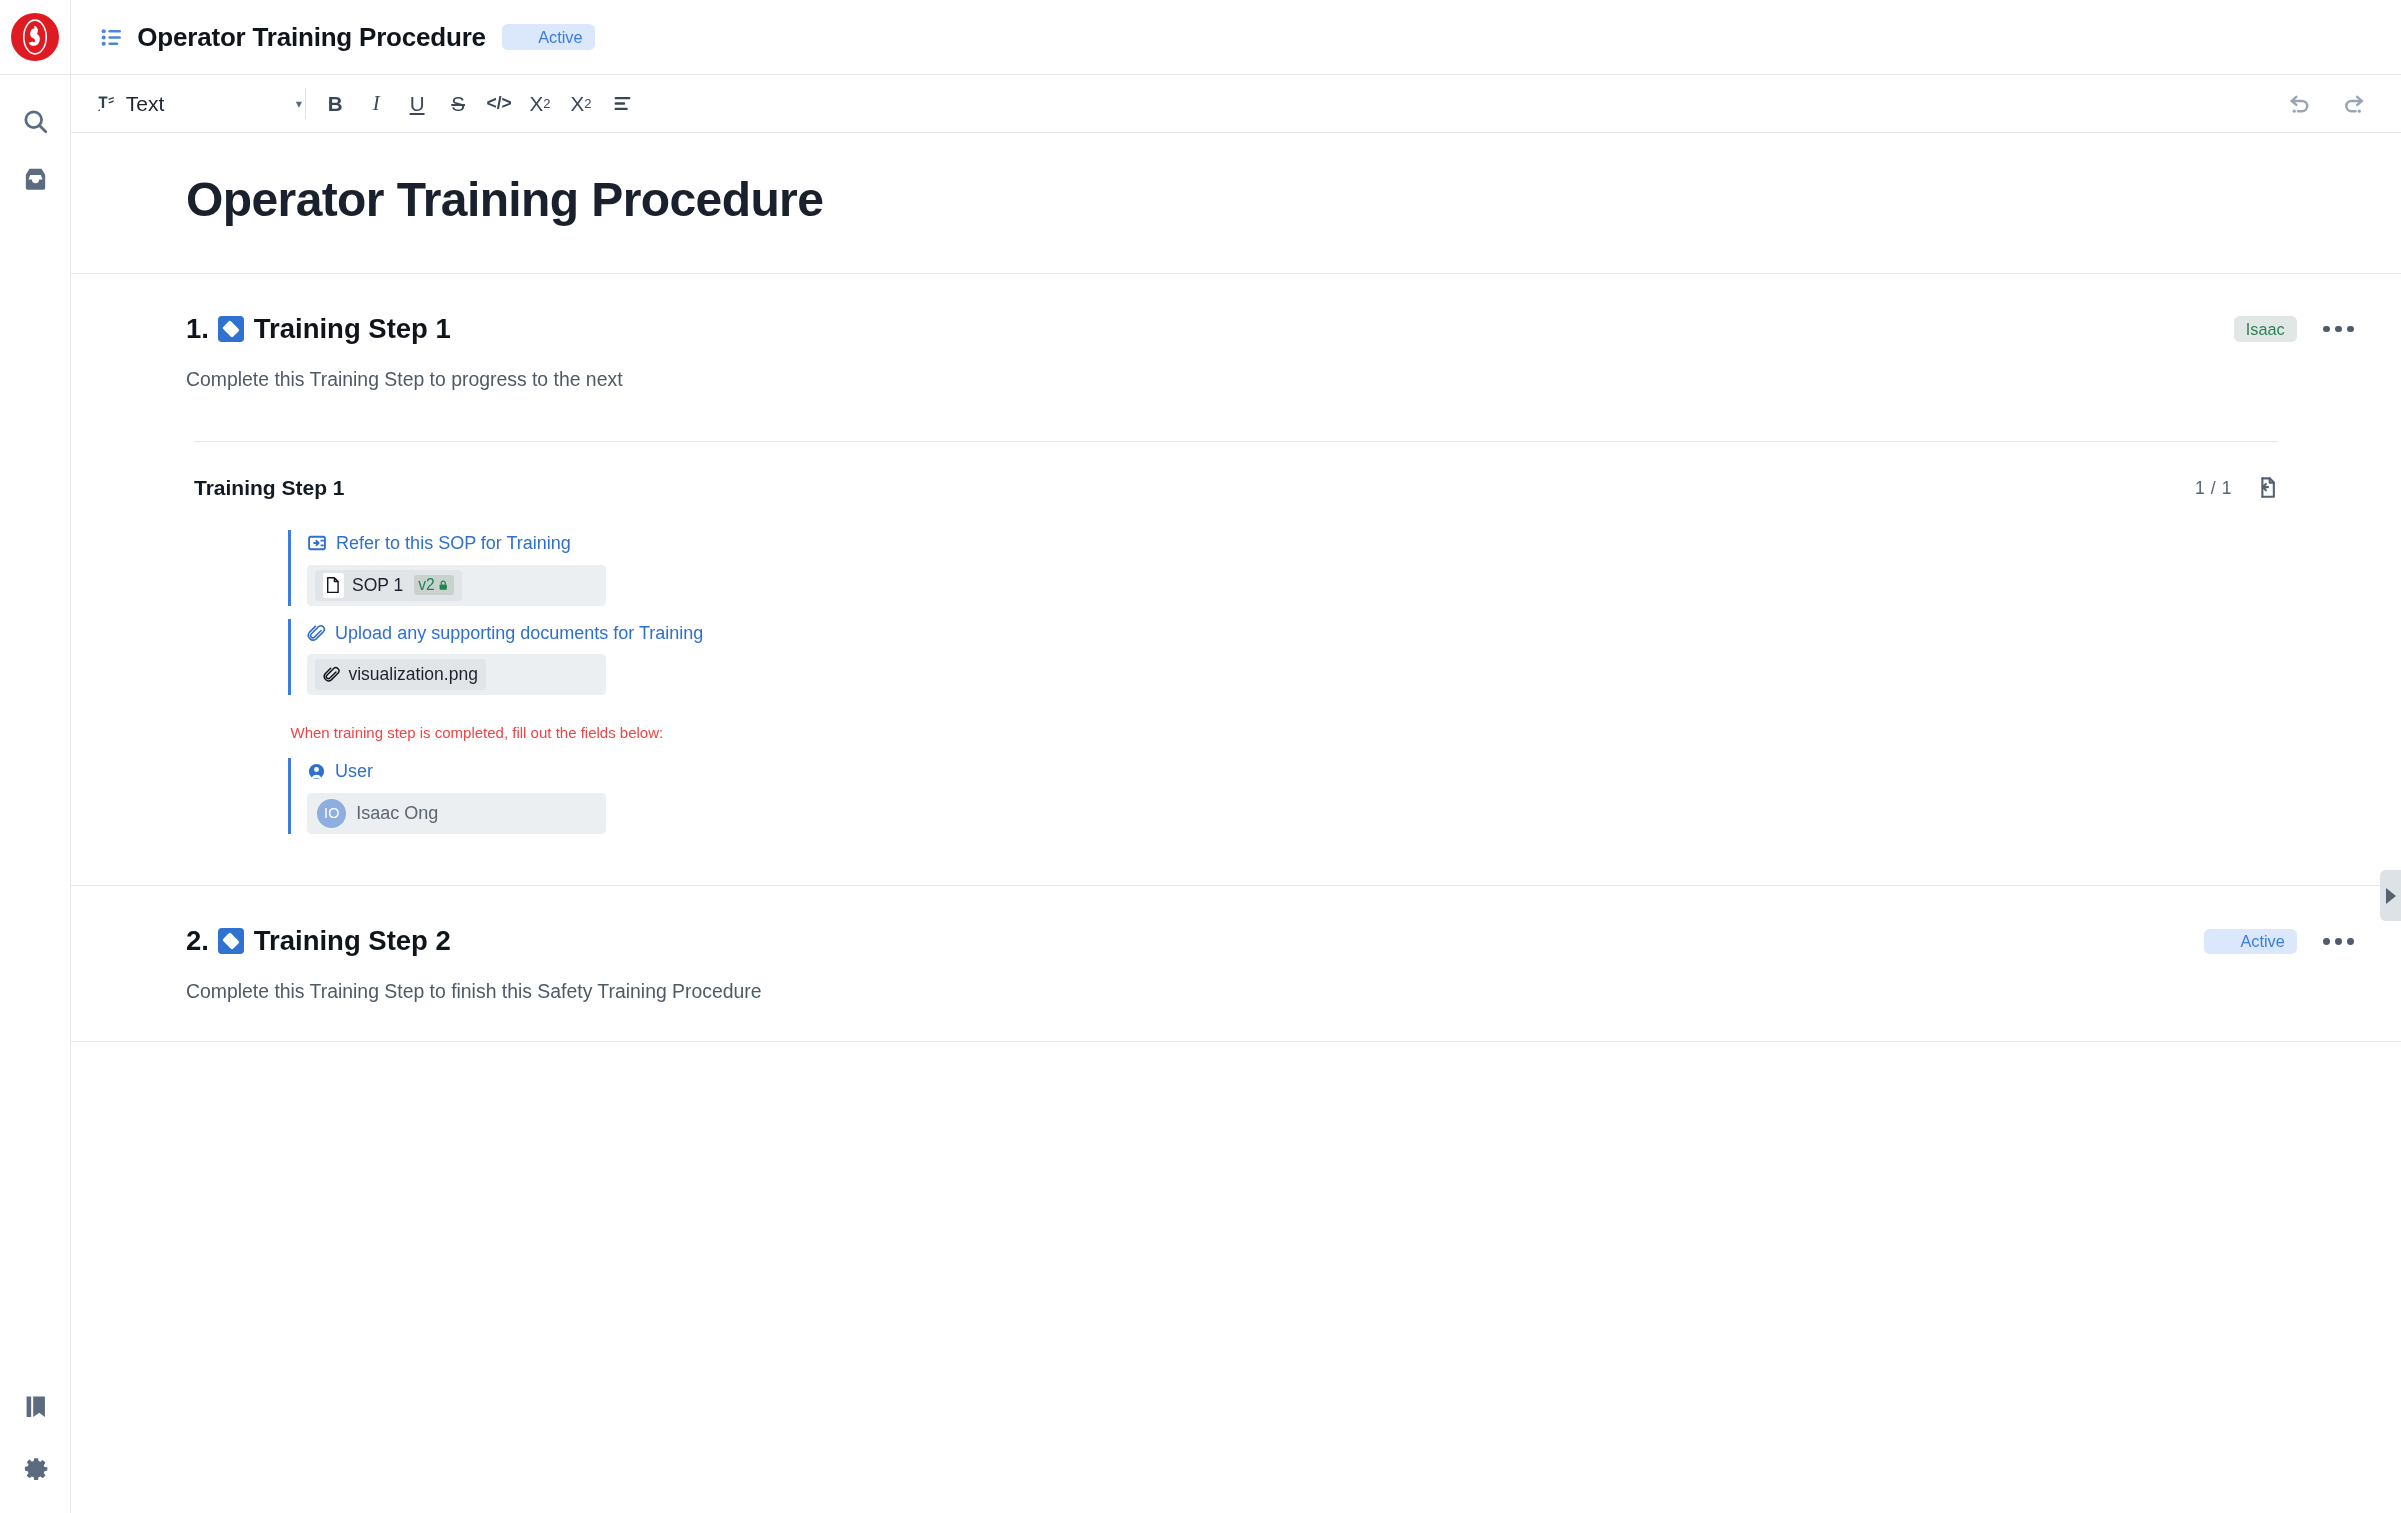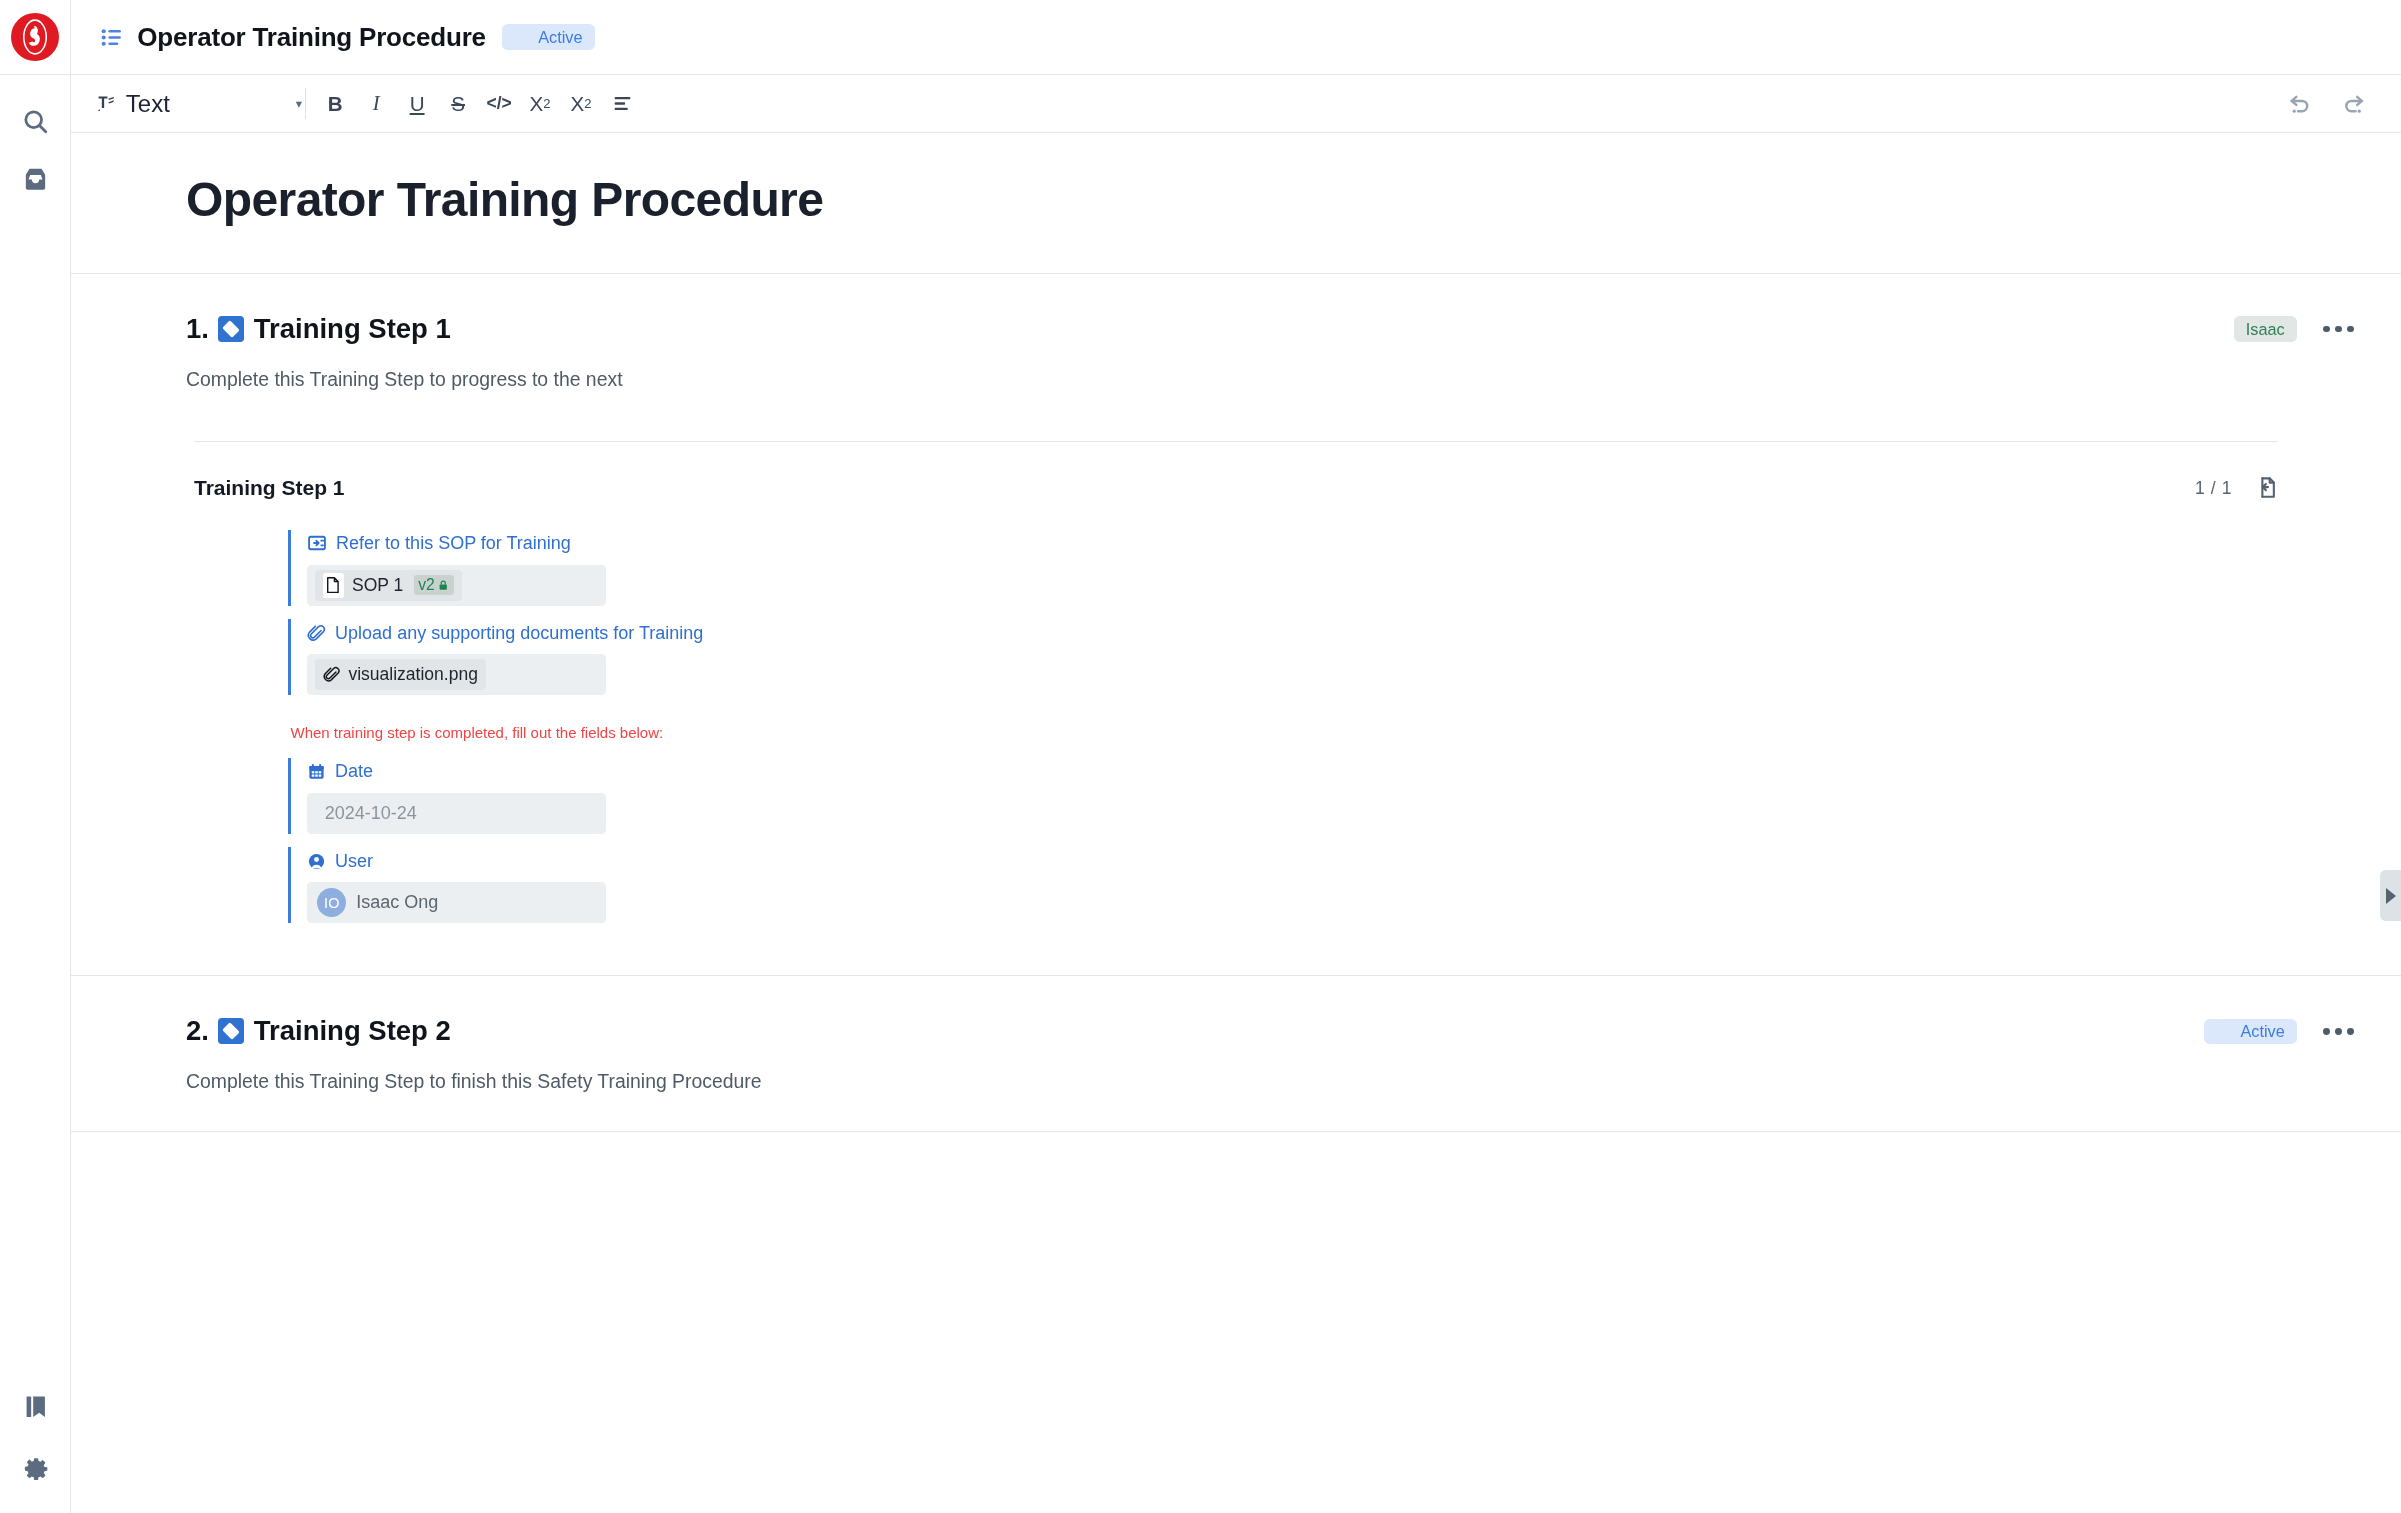--- a/index.html
+++ b/index.html
@@ -68,21 +68,21 @@
     border-bottom: 1.3px solid #e3e6ea;
     padding: 0 27.5px 0 25px;
     background: #fff;
   }
   .style-select {
     display: flex; align-items: center;
     width: 206px; height: 38px;
     color: #33404f;
   }
   .style-select .sel-icon { margin-right: 8.8px; display: flex; color: #33404f; }
-  .style-select .sel-label { font-size: 24px; color: #1b2430; }
+  .style-select .sel-label { font-size: 21px; color: #1b2430; }
   .style-select .caret { margin-left: auto; color: #5c6b7f; font-size: 12.5px; }
   .tb-divider { width: 1.3px; height: 31px; background: #dfe3e8; margin: 0 8.8px 0 2.5px; }
   .tb-btn {
     width: 41px; height: 41px; display: flex; align-items: center; justify-content: center;
     color: #3b4756; font-size: 20.6px; border-radius: 4.4px;
   }
   .tb-btn.italic { font-style: italic; font-family: "Liberation Serif", serif; }
   .tb-btn.bold { font-weight: bold; }
   .tb-btn.underline { text-decoration: underline; }
   .tb-btn.strike { text-decoration: line-through; }
@@ -396,42 +396,20 @@
                   <svg width="17.5" height="17.5" viewBox="0 0 24 24" fill="none" stroke="#10151c" stroke-width="2" stroke-linecap="round">
                     <path d="M17.8 8.2 L9.4 16.6 a2.8 2.8 0 0 1-4-4 L14.6 3.4 a4.4 4.4 0 0 1 6.2 6.2 L11.4 19 a6 6 0 0 1-8.4-8.4 L10.5 3"></path>
                   </svg>
                   <span>visualization.png</span>
                 </span>
               </div>
             </div>
 
             <div class="fields-note">When training step is completed, fill out the fields below:</div>
 
-            <div class="field-group">
-              <div class="field-label">
-                <svg width="19" height="19" viewBox="0 0 24 24" fill="currentColor">
-                  <rect x="3" y="5" width="18" height="16" rx="2"></rect>
-                  <rect x="3" y="5" width="18" height="4.4" fill="currentColor"></rect>
-                  <rect x="6.2" y="2.4" width="2.4" height="4" rx="1.2"></rect>
-                  <rect x="15.4" y="2.4" width="2.4" height="4" rx="1.2"></rect>
-                  <g fill="#fff">
-                    <rect x="6" y="11.6" width="3.2" height="2.8"></rect>
-                    <rect x="10.4" y="11.6" width="3.2" height="2.8"></rect>
-                    <rect x="14.8" y="11.6" width="3.2" height="2.8"></rect>
-                    <rect x="6" y="15.8" width="3.2" height="2.8"></rect>
-                    <rect x="10.4" y="15.8" width="3.2" height="2.8"></rect>
-                    <rect x="14.8" y="15.8" width="3.2" height="2.8"></rect>
-                  </g>
-                </svg>
-                <span>Date</span>
-              </div>
-              <div class="field-box">
-                <span class="plain-value">2024-10-24</span>
-              </div>
-            </div>
 
             <div class="field-group">
               <div class="field-label">
                 <svg width="19" height="19" viewBox="0 0 24 24" fill="currentColor">
                   <circle cx="12" cy="12" r="9.6"></circle>
                   <circle cx="12" cy="9.4" r="3.1" fill="#fff"></circle>
                   <path d="M5.8 20.4 a6.6 6.6 0 0 1 12.4 0 z" fill="#fff"></path>
                 </svg>
                 <span>User</span>
               </div>

